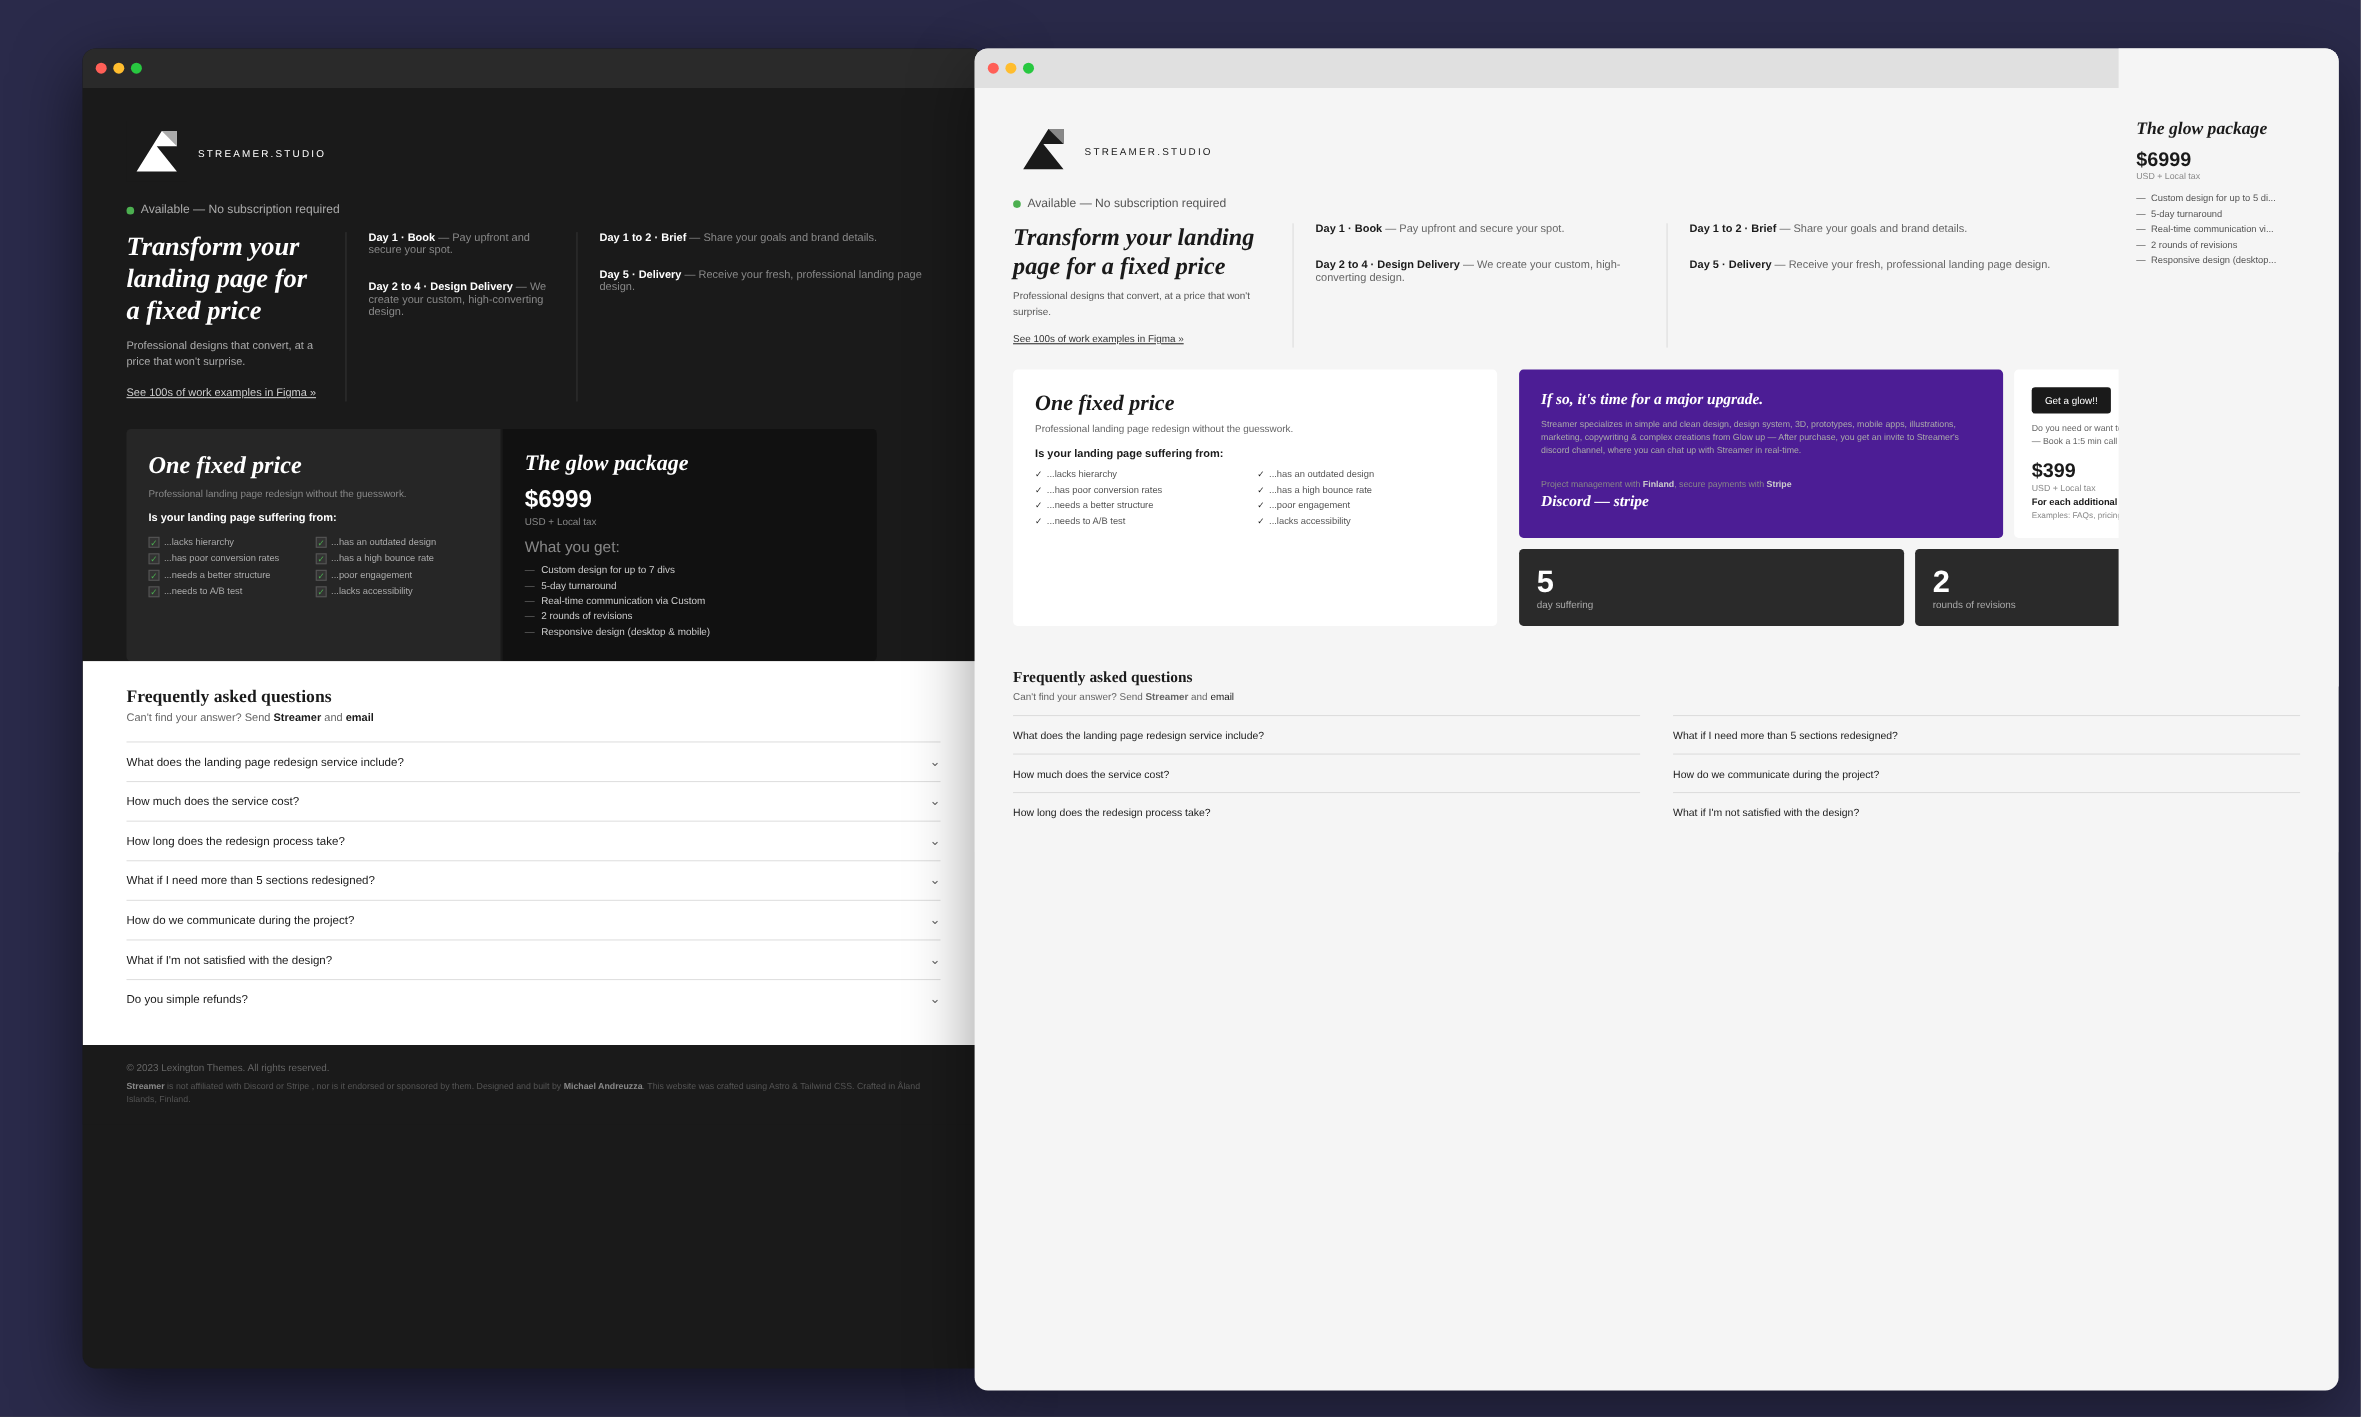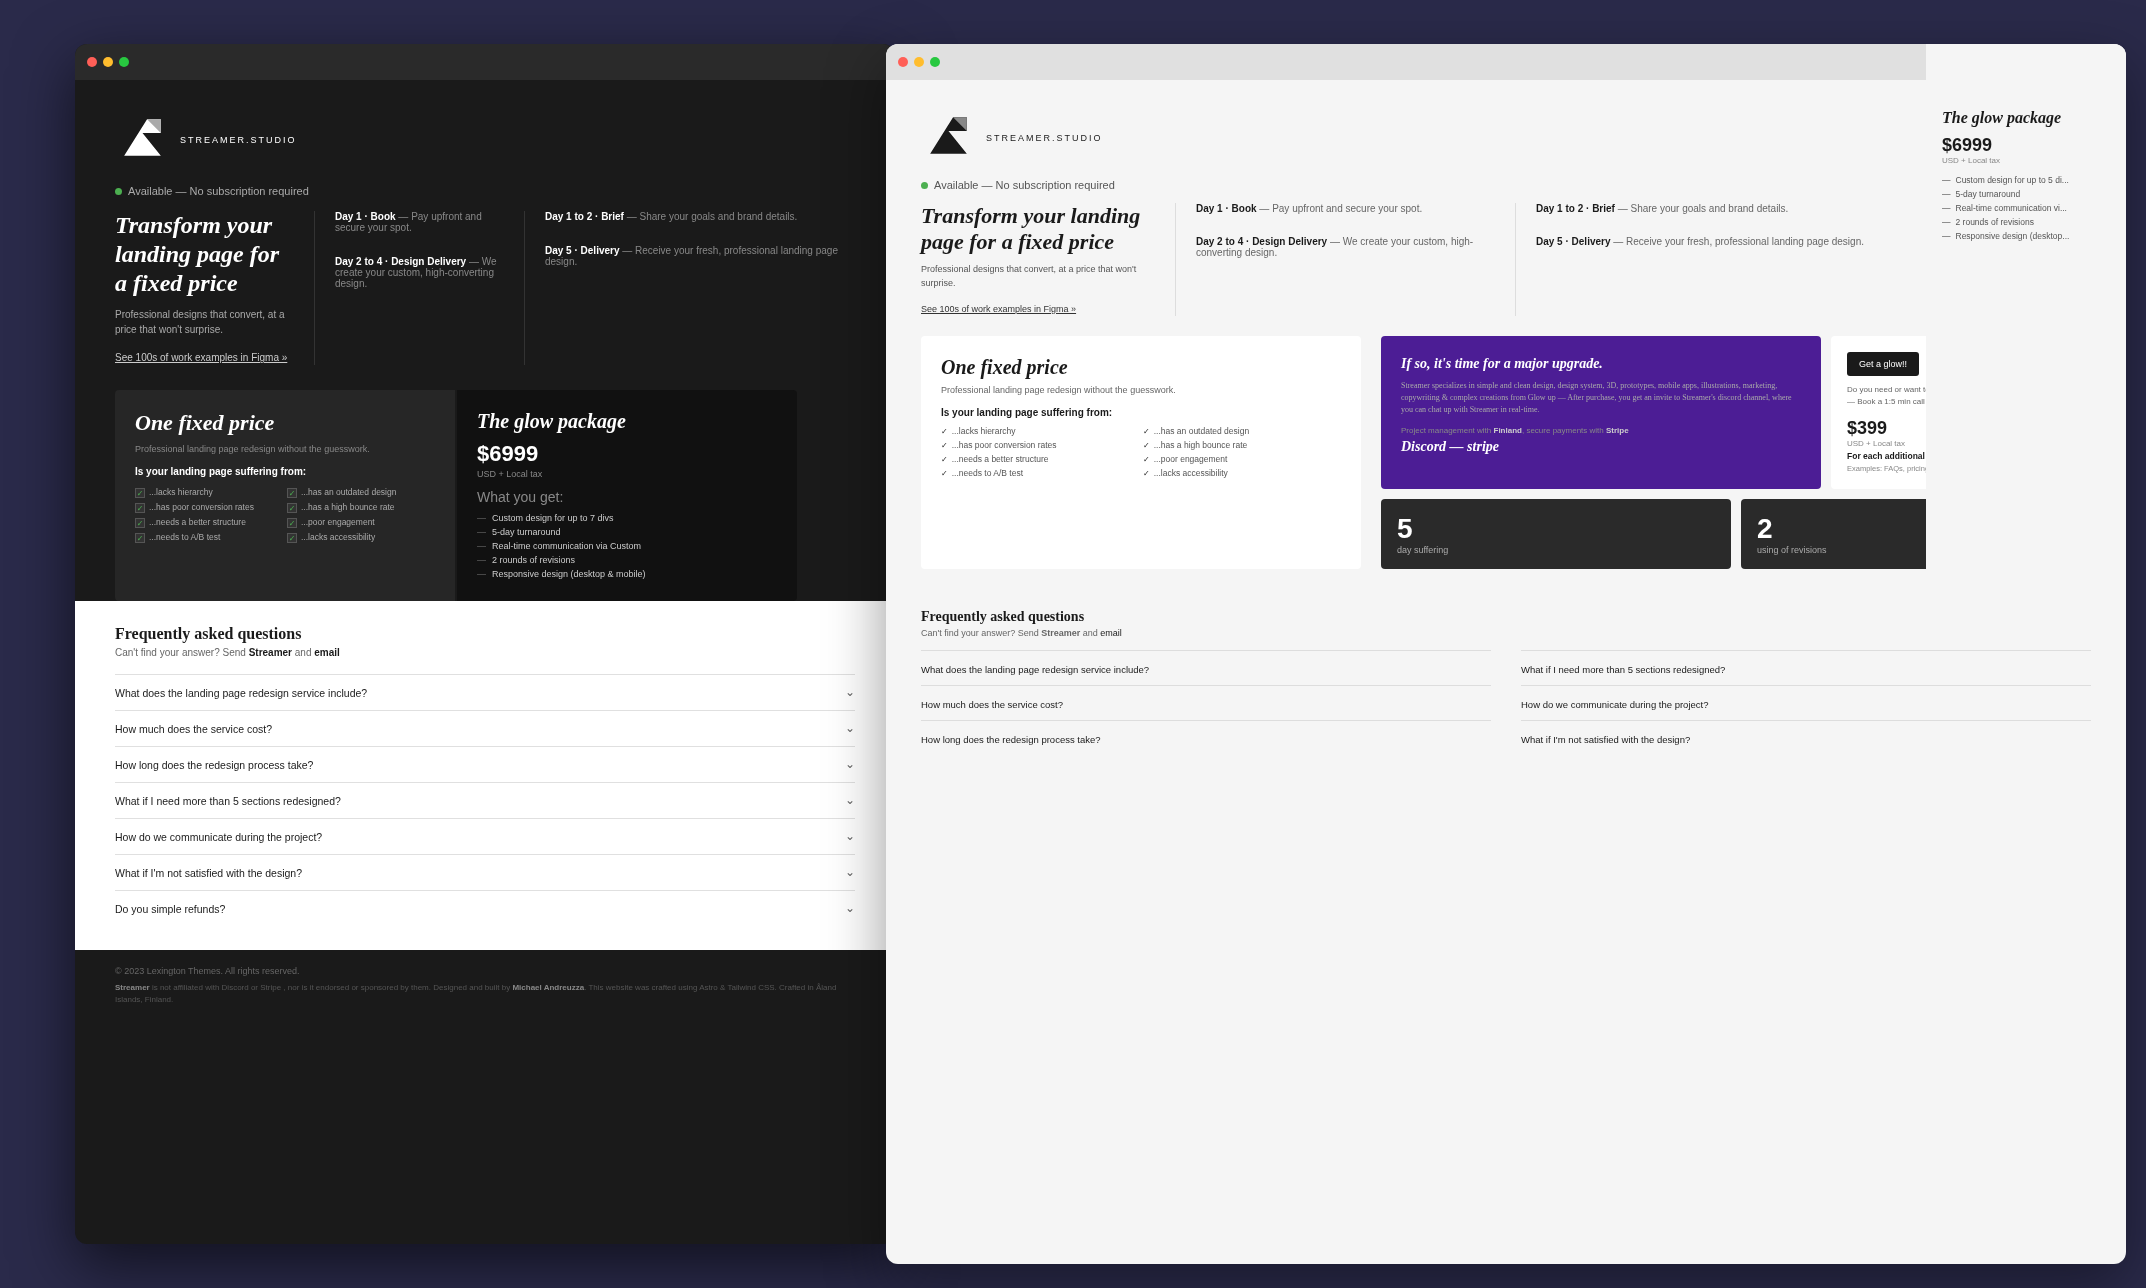--- a/index.html
+++ b/index.html
@@ -702,21 +702,21 @@
               <span style="color:#1a1a1a;font-size:8px;margin-top:1px;">✓</span>
               <span style="font-size:8.5px;font-family:sans-serif;color:#555;">...lacks accessibility</span>
             </div>
           </div>
         </div>
 
         <div style="display:grid;grid-template-columns:1fr 260px;gap:10px;">
 
           <div style="background:#4c1d95;padding:20px;border-radius:4px;">
             <h3 style="font-size:14px;font-style:italic;color:#fff;margin-bottom:8px;">If so, it's time for a major upgrade.</h3>
-            <p style="font-size:8px;font-family:Liberation Serif, serif;color:#aaa;line-height:1.5;margin-bottom:10px;">Streamer specializes in simple and clean design, design system, 3D, prototypes, mobile apps, illustrations, marketing, copywriting &amp; complex creations from Glow up — After purchase, you get an invite to Streamer's discord channel, where you can chat up with Streamer in real-time.</p>
+            <p style="font-size:8px;font-family:Liberation Sans, sans-serif;color:#aaa;line-height:1.5;margin-bottom:20px;">Streamer specializes in simple and clean design, design system, 3D, prototypes, mobile apps, illustrations, marketing, copywriting &amp; complex creations from Glow up — After purchase, you get an invite to Streamer's discord channel, where you can chat up with Streamer in real-time.</p>
             <p style="font-size:8px;font-family:sans-serif;color:#888;margin-bottom:4px;">
               Project management with <strong style="color:#ccc;">Finland</strong>, secure payments with <strong style="color:#ccc;">Stripe</strong>
             </p>
             <div style="font-size:14px;font-style:italic;font-weight:700;color:#fff;">Discord — stripe</div>
           </div>
 
           <div style="background:#fff;padding:16px;border-radius:4px;display:flex;flex-direction:column;">
             <button style="background:#1a1a1a;color:#fff;padding:7px 12px;font-size:9px;font-family:sans-serif;border:none;border-radius:3px;cursor:pointer;align-self:flex-start;margin-bottom:8px;">Get a glow!!</button>
             <p style="font-size:8px;font-family:sans-serif;color:#666;line-height:1.5;margin-bottom:6px;">Do you need or want to know more?<br>— Book a 1:5 min call »</p>
             <div style="font-size:18px;font-weight:700;color:#1a1a1a;font-family:sans-serif;margin-top:4px;">$399</div>
@@ -725,21 +725,21 @@
             <div style="font-size:7.5px;font-family:sans-serif;color:#888;">Examples: FAQs, pricing, features, testimonials, etc...</div>
           </div>
 
           <div style="display:grid;grid-template-columns:1fr 1fr;gap:10px;grid-column:1/-1;">
             <div style="background:#2a2a2a;padding:14px 16px;border-radius:4px;">
               <div style="font-size:28px;font-weight:700;color:#fff;font-family:sans-serif;">5</div>
               <div style="font-size:9px;font-family:sans-serif;color:#aaa;">day suffering</div>
             </div>
             <div style="background:#2a2a2a;padding:14px 16px;border-radius:4px;">
               <div style="font-size:28px;font-weight:700;color:#fff;font-family:sans-serif;">2</div>
-              <div style="font-size:9px;font-family:sans-serif;color:#aaa;">using of revisions</div>
+              <div style="font-size:9px;font-family:sans-serif;color:#aaa;">rounds of revisions</div>
             </div>
           </div>
 
         </div>
       </div>
 
       <div style="padding:20px 35px;background:#f5f5f5;">
         <div style="font-size:14px;font-weight:700;color:#1a1a1a;margin-bottom:3px;">Frequently asked questions</div>
         <div style="font-size:9px;font-family:sans-serif;color:#666;margin-bottom:12px;">
           Can't find your answer? Send <strong>Streamer</strong> and <a style="color:#1a1a1a;">email</a>

